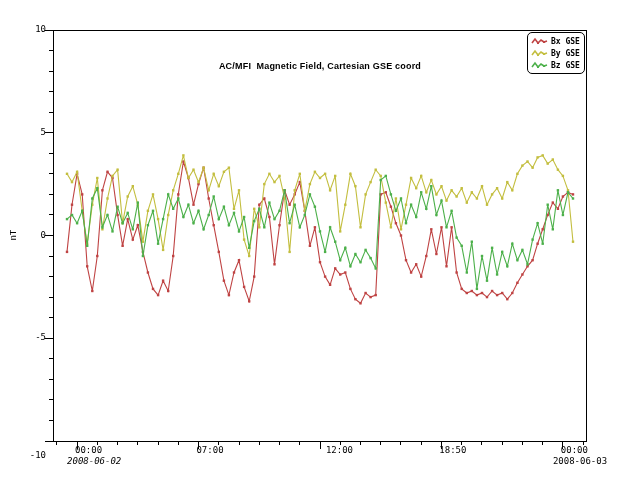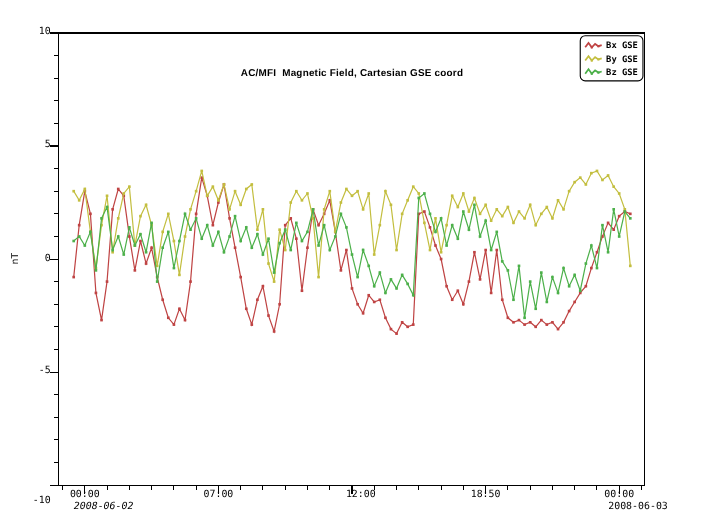--- a/index.html
+++ b/index.html
@@ -14,21 +14,21 @@
   }
   .y-axis-label {
     position:absolute; left:8px; top:230px;
     font:9px "Liberation Sans", sans-serif; transform:rotate(-90deg);
   }
   .ytick {
     position:absolute; left:18px; width:28px; text-align:right;
     font:9px "DejaVu Sans Mono", monospace;
   }
   .xtick {
-    position:absolute; top:445px; width:50px; text-align:center;
+    position:absolute; top:445px; width:50px; text-align:right;
     font:9px "DejaVu Sans Mono", monospace;
   }
   .xdate {
     position:absolute; top:456px; white-space:nowrap;
     font:9px "DejaVu Sans Mono", monospace;
   }
   .legend {
     position:absolute; left:527px; top:32px; background:#ffffff;
     border:1px solid #000; border-radius:5px; padding:2px 4px 2px 3px;
     display:flex; flex-direction:column;

